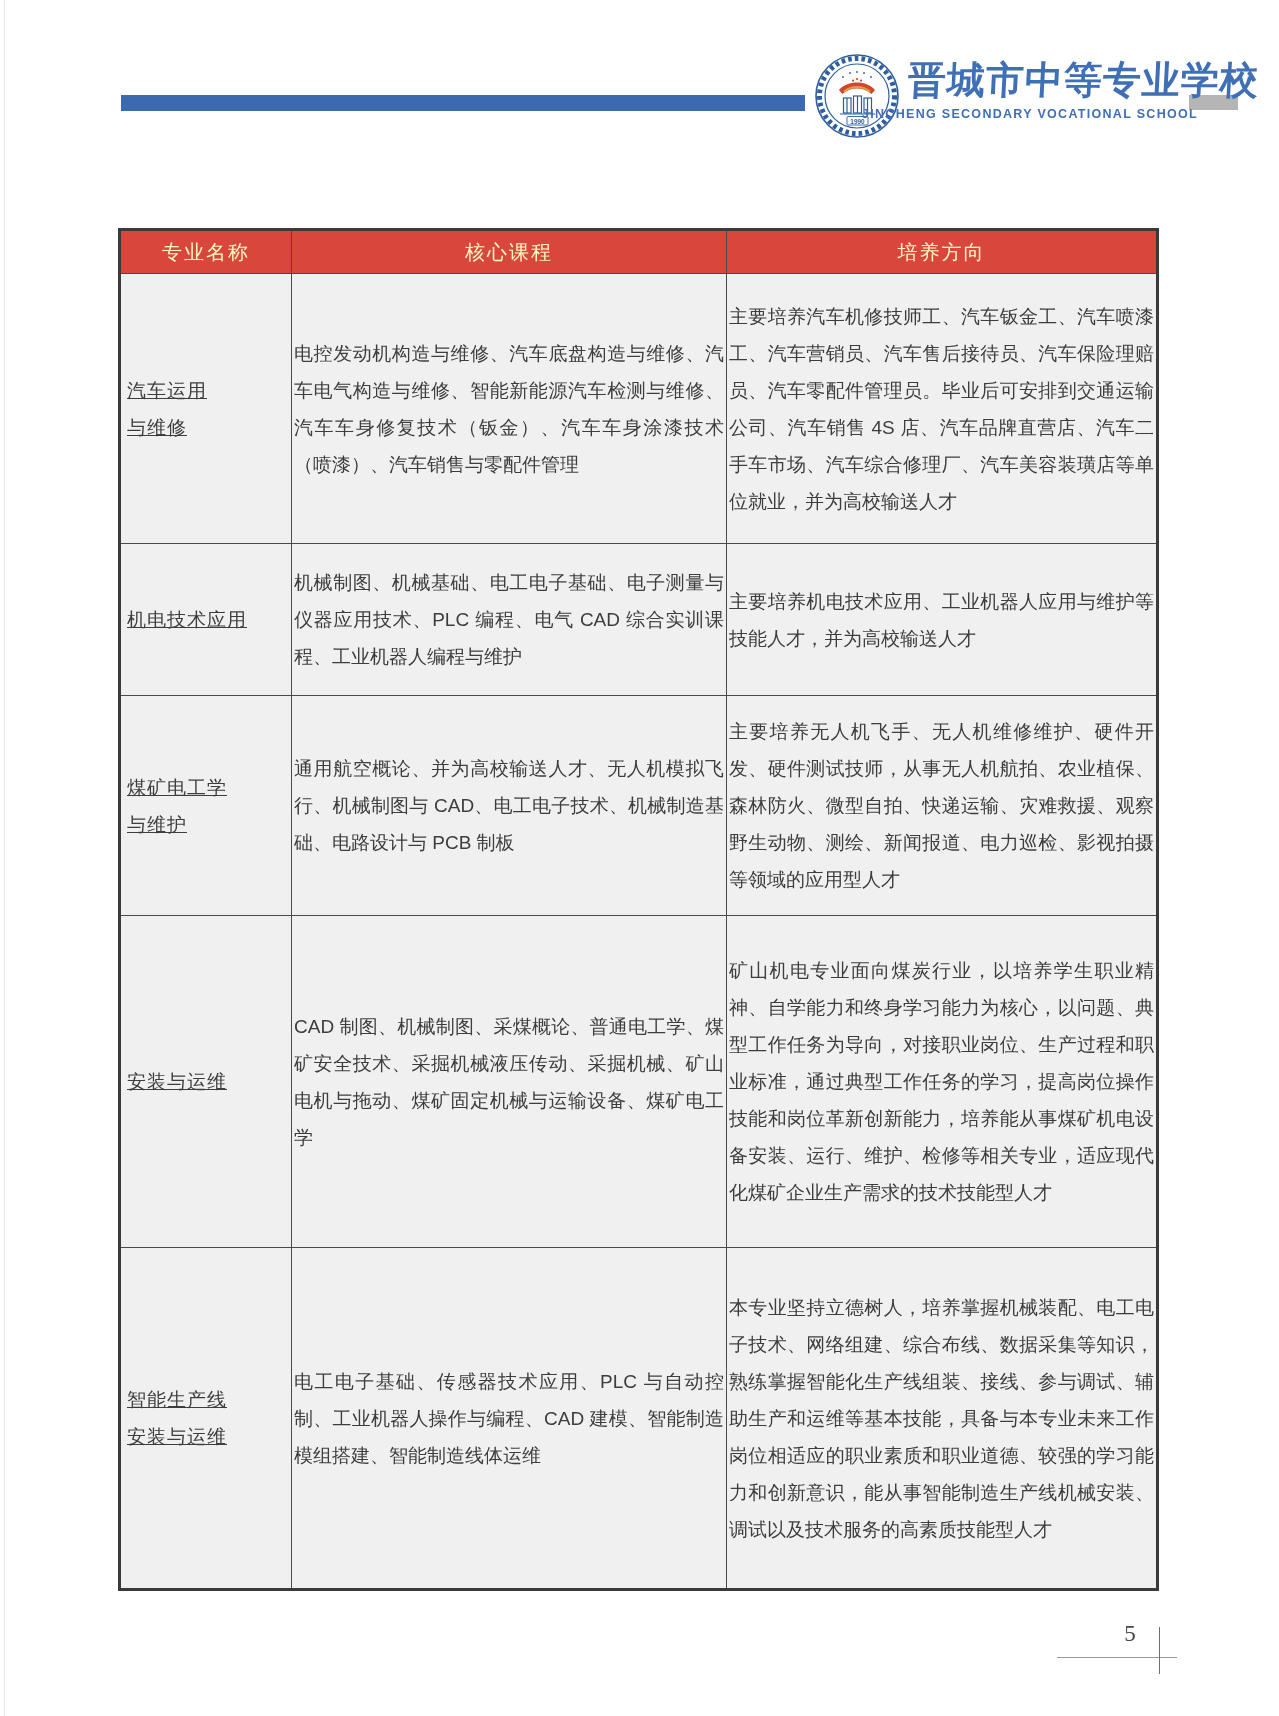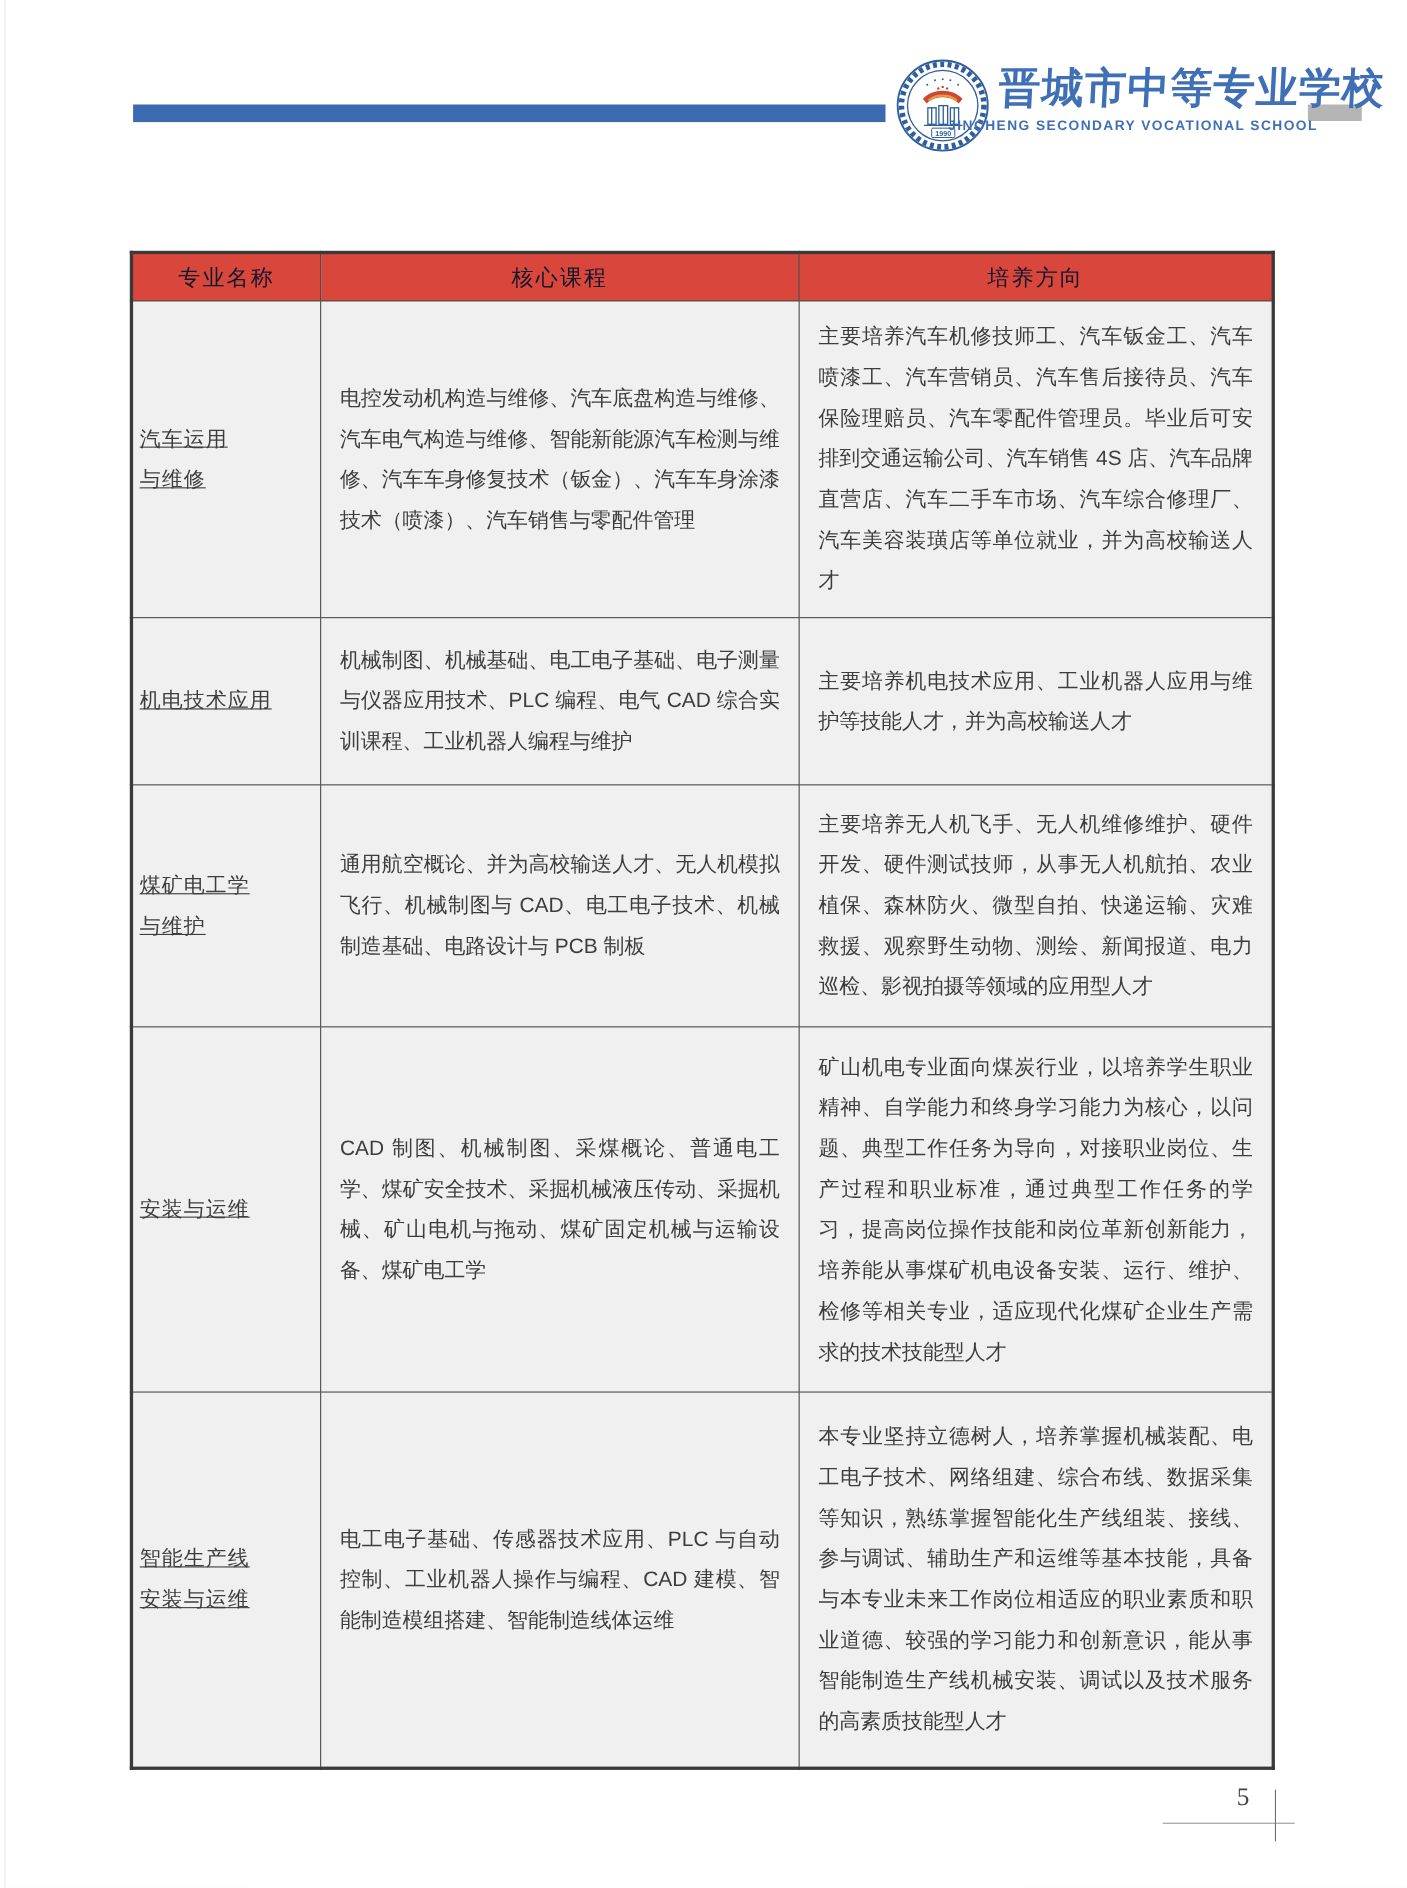--- a/index.html
+++ b/index.html
@@ -26,26 +26,26 @@
   }
 
   
   table.majors {
     position:absolute; left:118px; top:228px; width:1038px;
     border-collapse:collapse; table-layout:fixed; background:#f0f0f1;
     border:3px solid #3a3a3a;
   }
   .majors th, .majors td { border:1px solid #4a4a4a; }
   .majors th {
-    background:#d8463c; color:#0f172a; font-size:20px; font-weight:400;
+    background:#d8463c; color:#fef9c3; font-size:20px; font-weight:400;
     letter-spacing:2px; height:44px; text-align:center;
   }
   .majors td { font-size:19px; line-height:37px; vertical-align:middle; background:#f0f0f1; }
   td.major   { text-align:left; white-space:pre-line; letter-spacing:1px; padding:4px 6px;text-decoration:underline; }
-  td.courses, td.direction { text-align:justify; padding:14px 17px;margin-left:48px; }
+  td.courses, td.direction { text-align:justify; padding:14px 2px;margin-left:48px; }
   tr.r1 { height:270px; }
   tr.r2 { height:152px; }
   tr.r3 { height:220px; }
   tr.r4 { height:332px; }
   tr.r5 { height:342px; }
 
   
   .foot-hline { position:absolute; left:1057px; top:1657px; width:120px; height:1px; background:#9a9a9a; }
   .foot-vline { position:absolute; left:1159px; top:1627px; width:1px; height:47px; background:#6f6f6f; }
   .page-num {

